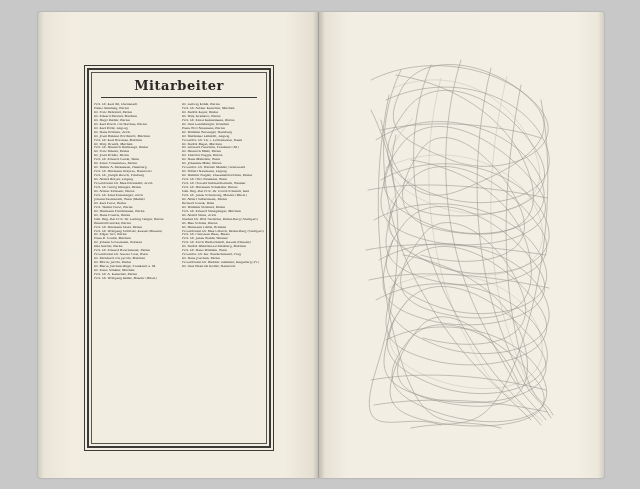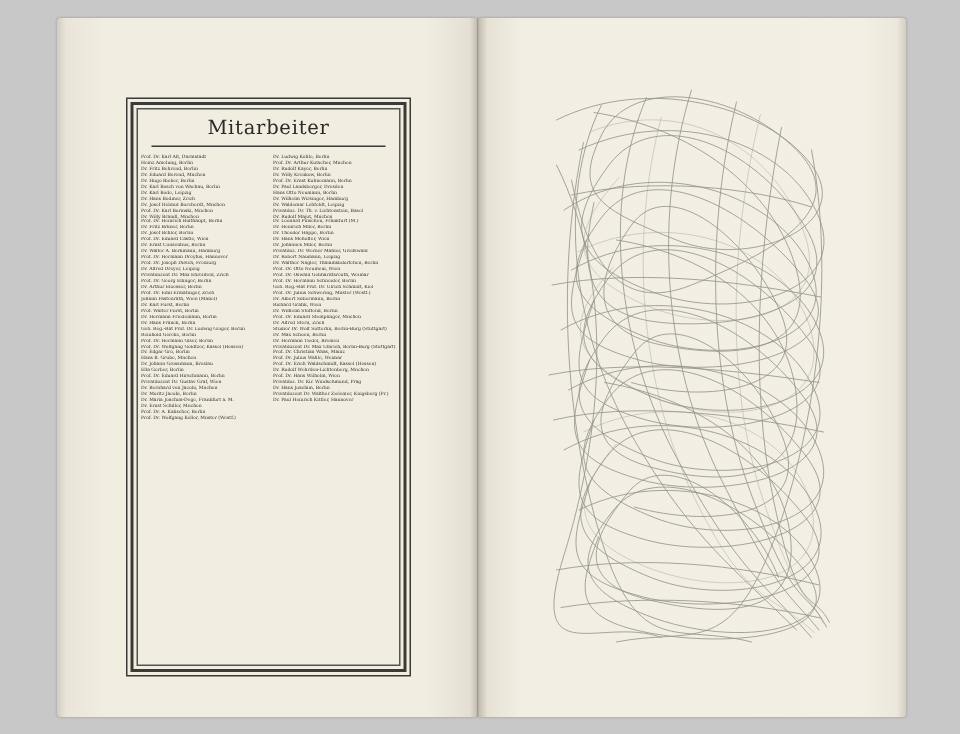--- a/index.html
+++ b/index.html
@@ -80,21 +80,21 @@
     content: "";
     position: absolute;
     left: 2px; right: 2px; top: 2px; bottom: 2px;
     border: 1px solid #55544e;
     pointer-events: none;
   }
   .title {
     text-align: center;
     font-family: "DejaVu Serif", serif;
     font-size: 13px;
-    font-weight: normal;
+    font-weight: bold;
     letter-spacing: 0.5px;
     color: #2b2a27;
     margin: 2px 0 4px 0;
   }
   .title-rule {
     width: 92%;
     margin: 0 auto 5px auto;
     border-bottom: 1px solid #3a3a36;
   }
   .cols {

